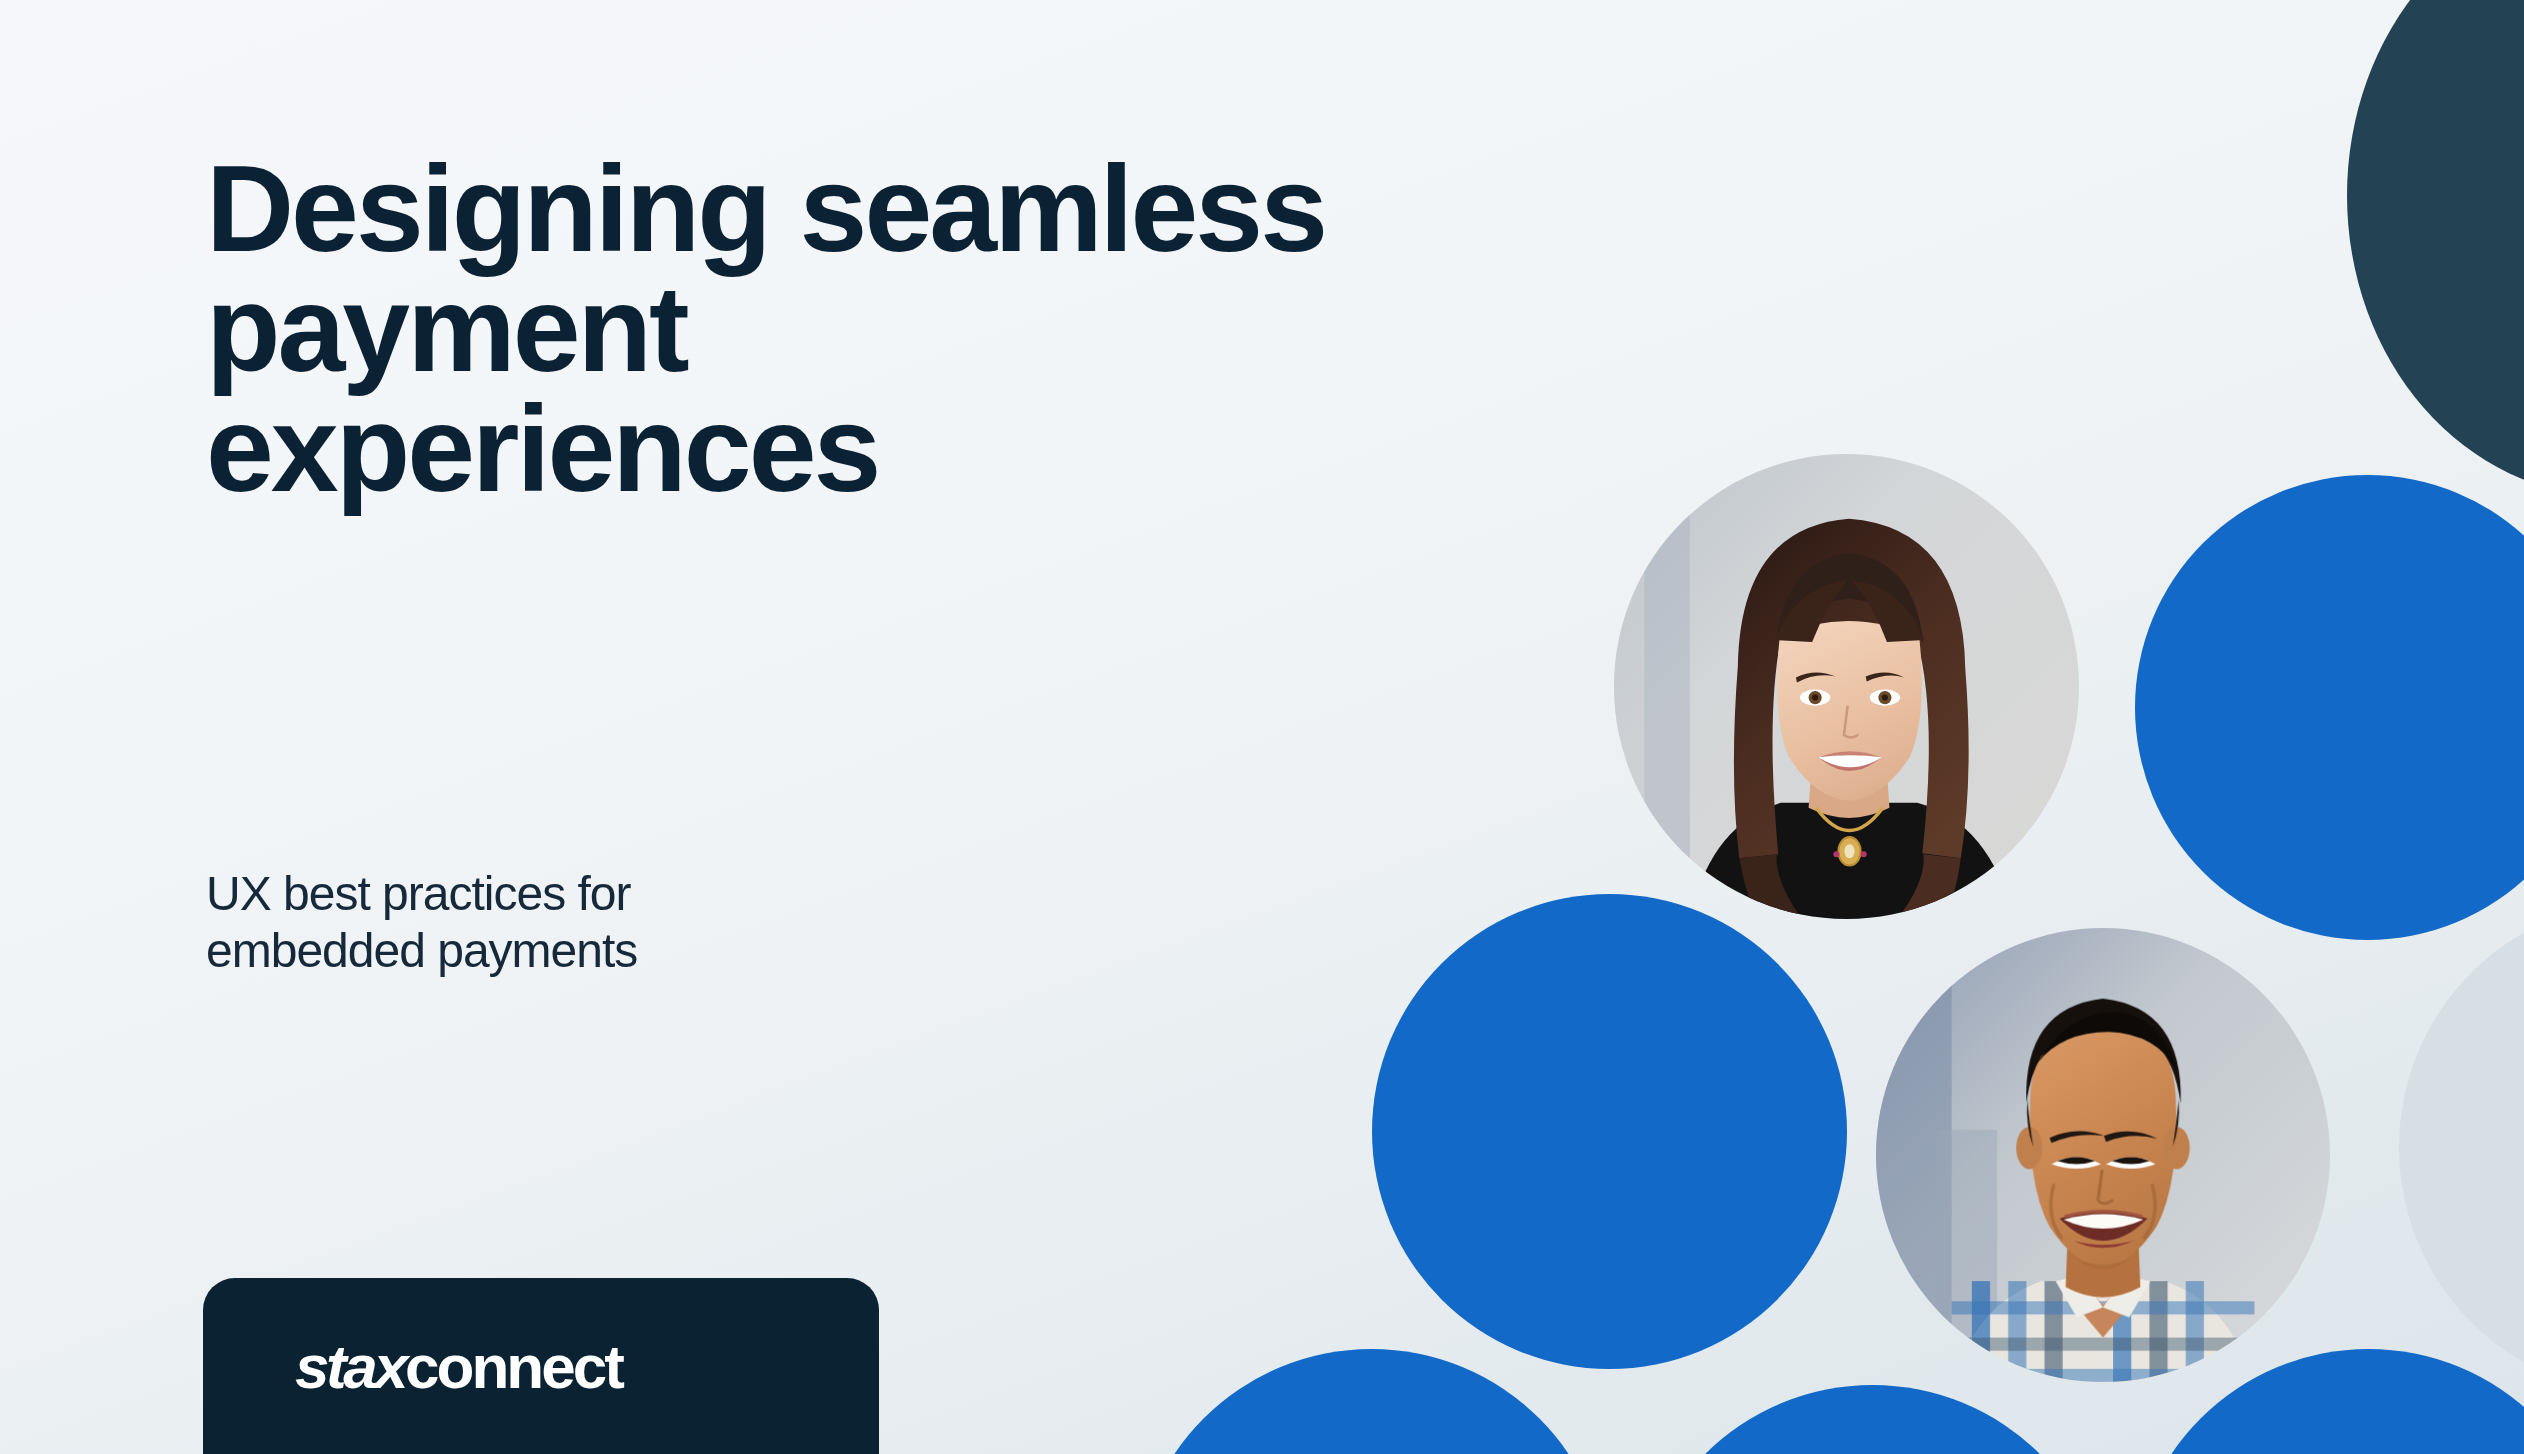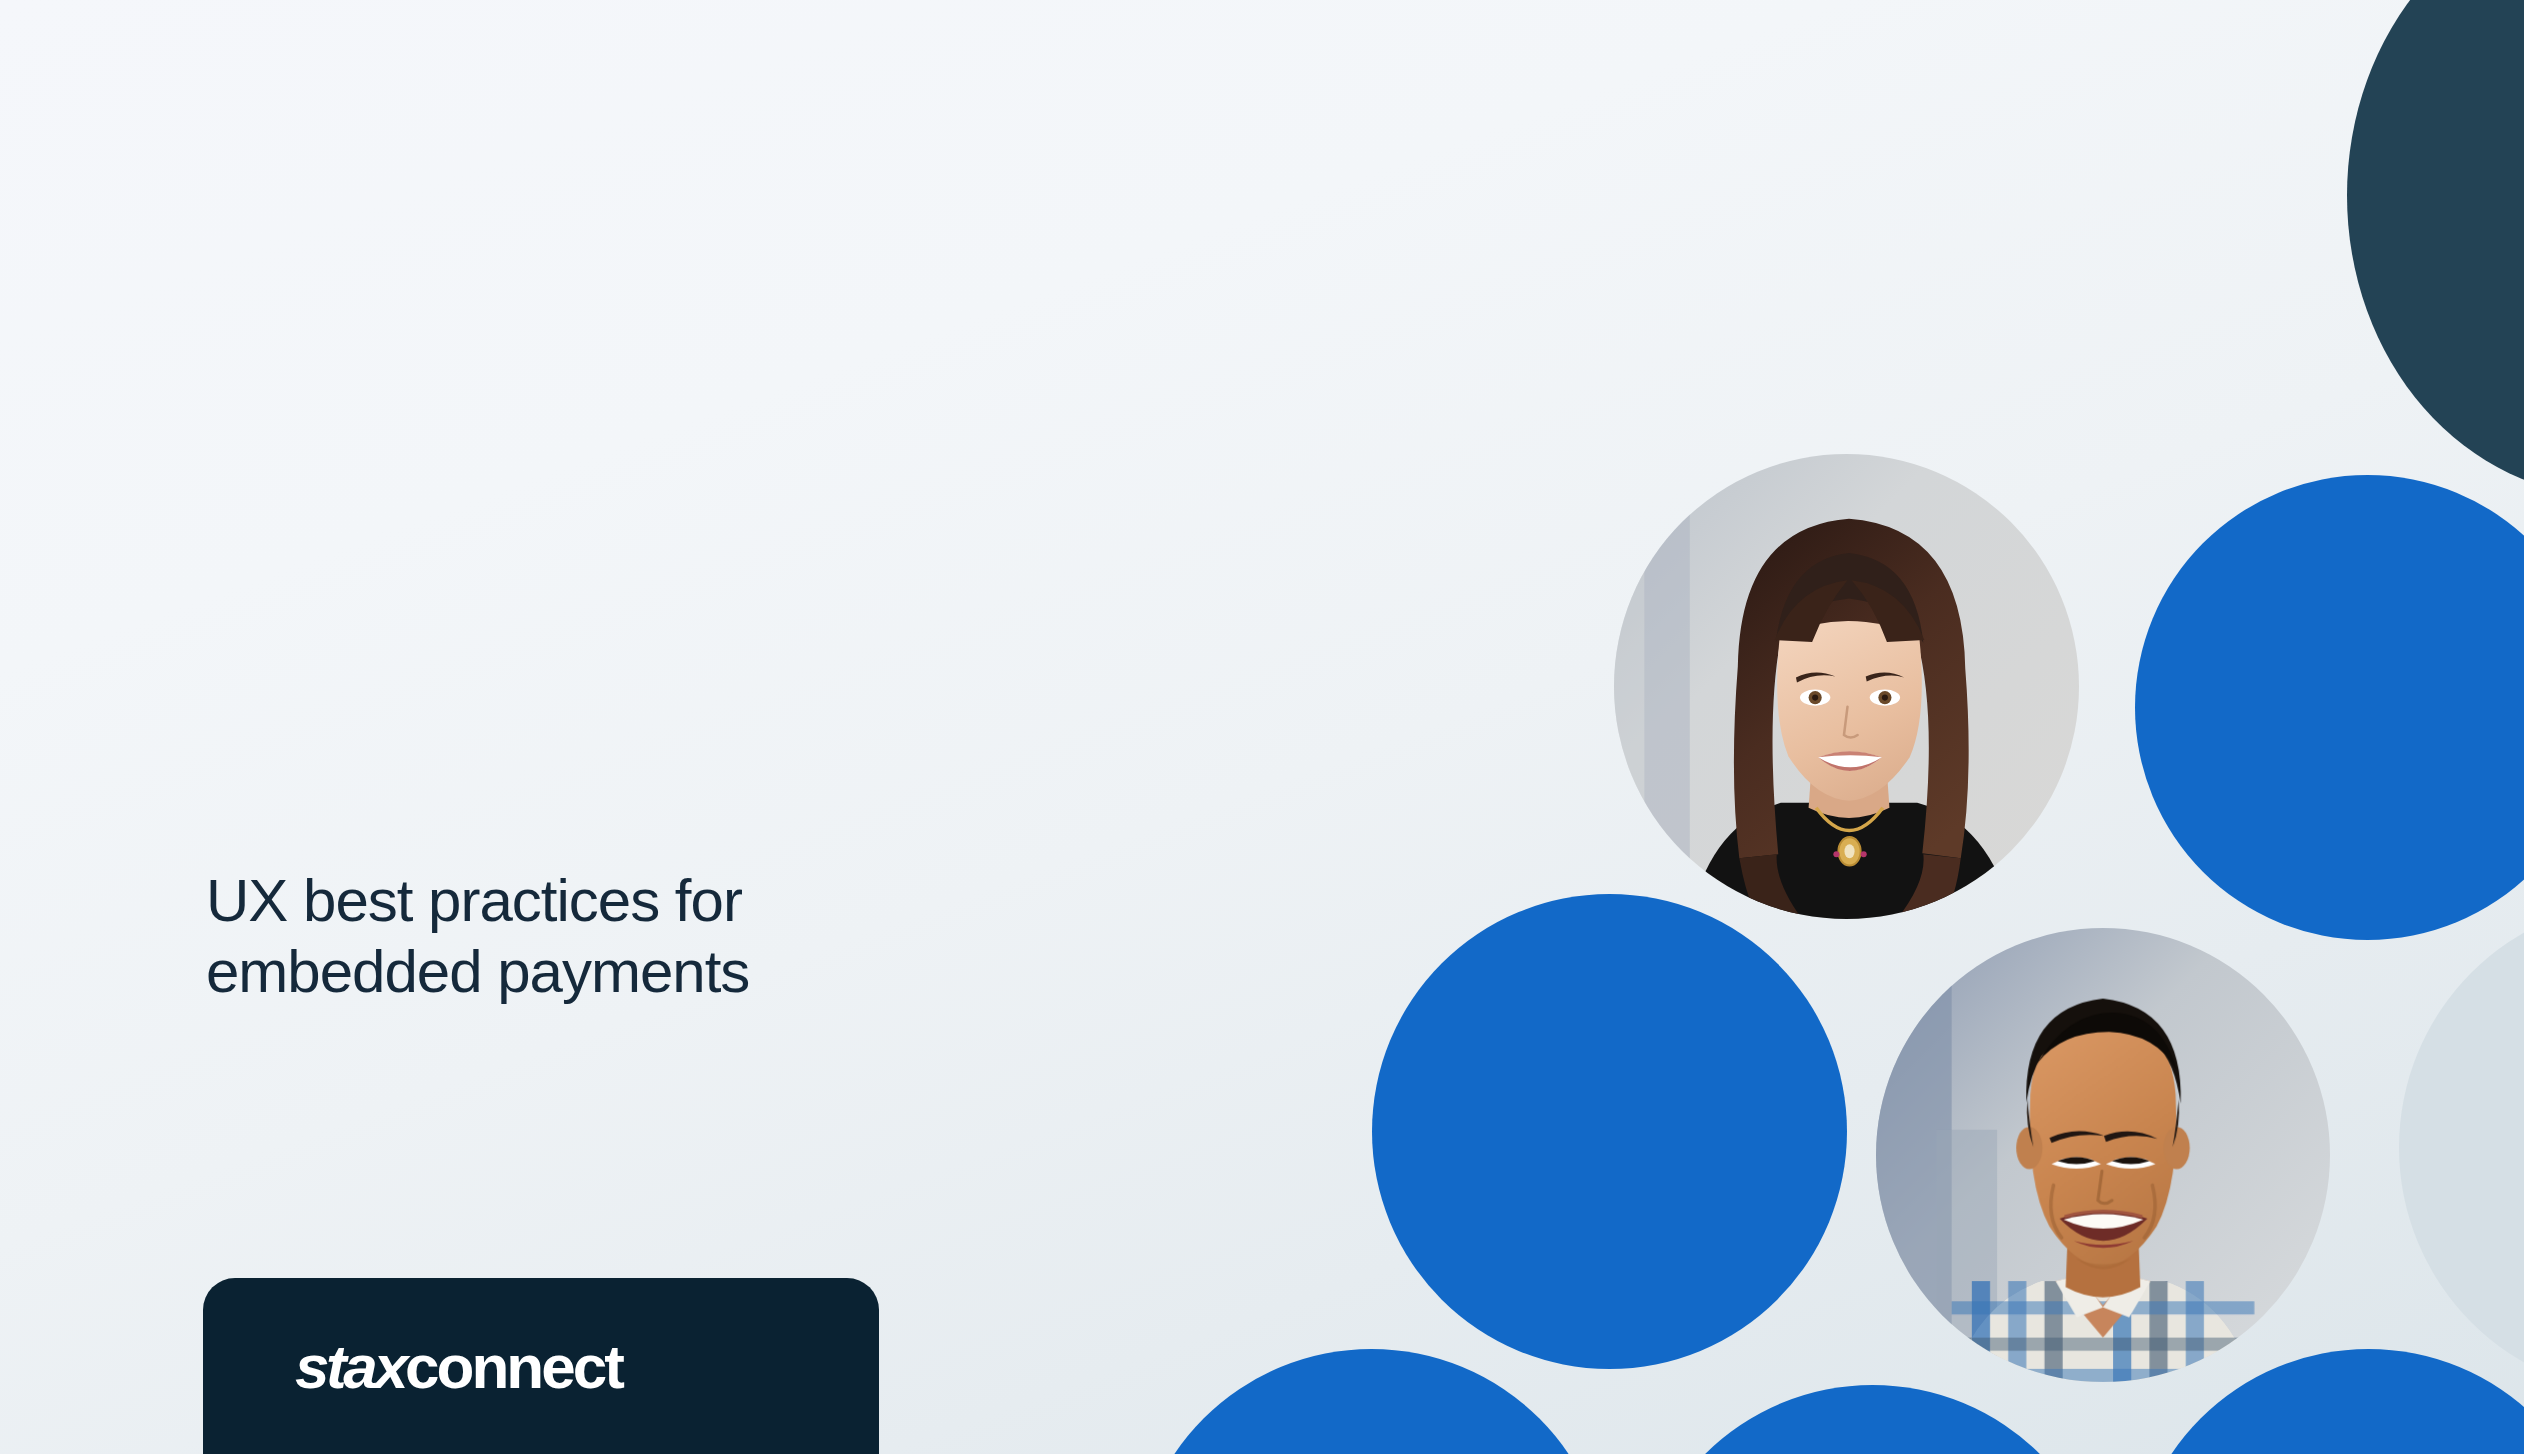--- a/index.html
+++ b/index.html
@@ -113,21 +113,21 @@
     white-space: pre-line;
   }
 
   .subhead {
     position: absolute;
     top: 866px;
     left: 0;
     margin: 0;
     font-family: "Liberation Sans", sans-serif;
     font-weight: 400;
-    font-size: 60px;
+    font-size: 48px;
     line-height: 1.18;
     letter-spacing: -1px;
     color: #15293B;
     white-space: pre-line;
   }
 
   
   .logo-badge {
     position: absolute;
     left: 203px;
@@ -305,20 +305,23 @@
       <path d="M364 576 Q450 544 538 576 Q450 664 364 576 Z" fill="#6E2C27"></path>
       <path d="M372 578 Q450 556 530 578 Q450 614 372 578 Z" fill="#FDFBF6"></path>
       <path d="M392 620 Q450 648 510 620 Q450 636 392 620 Z" fill="#8E3A33"></path>
       <path d="M374 572 Q450 552 528 572" fill="none" stroke="#A0543F" stroke-width="6"></path>
 
       <path d="M398 656 Q450 678 504 656 Q450 696 398 656 Z" fill="#A86736" opacity="0.5"></path>
     </svg>
   </div>
 
   <div class="content">
+    <h1 class="headline">Designing seamless
+payment
+experiences</h1>
     <p class="subhead">UX best practices for
 embedded payments</p>
   </div>
 
   <div class="logo-badge">
     <div class="logo-wordmark">
       <span class="logo-stax">stax</span><span class="logo-connect">connect</span>
     </div>
   </div>
 

